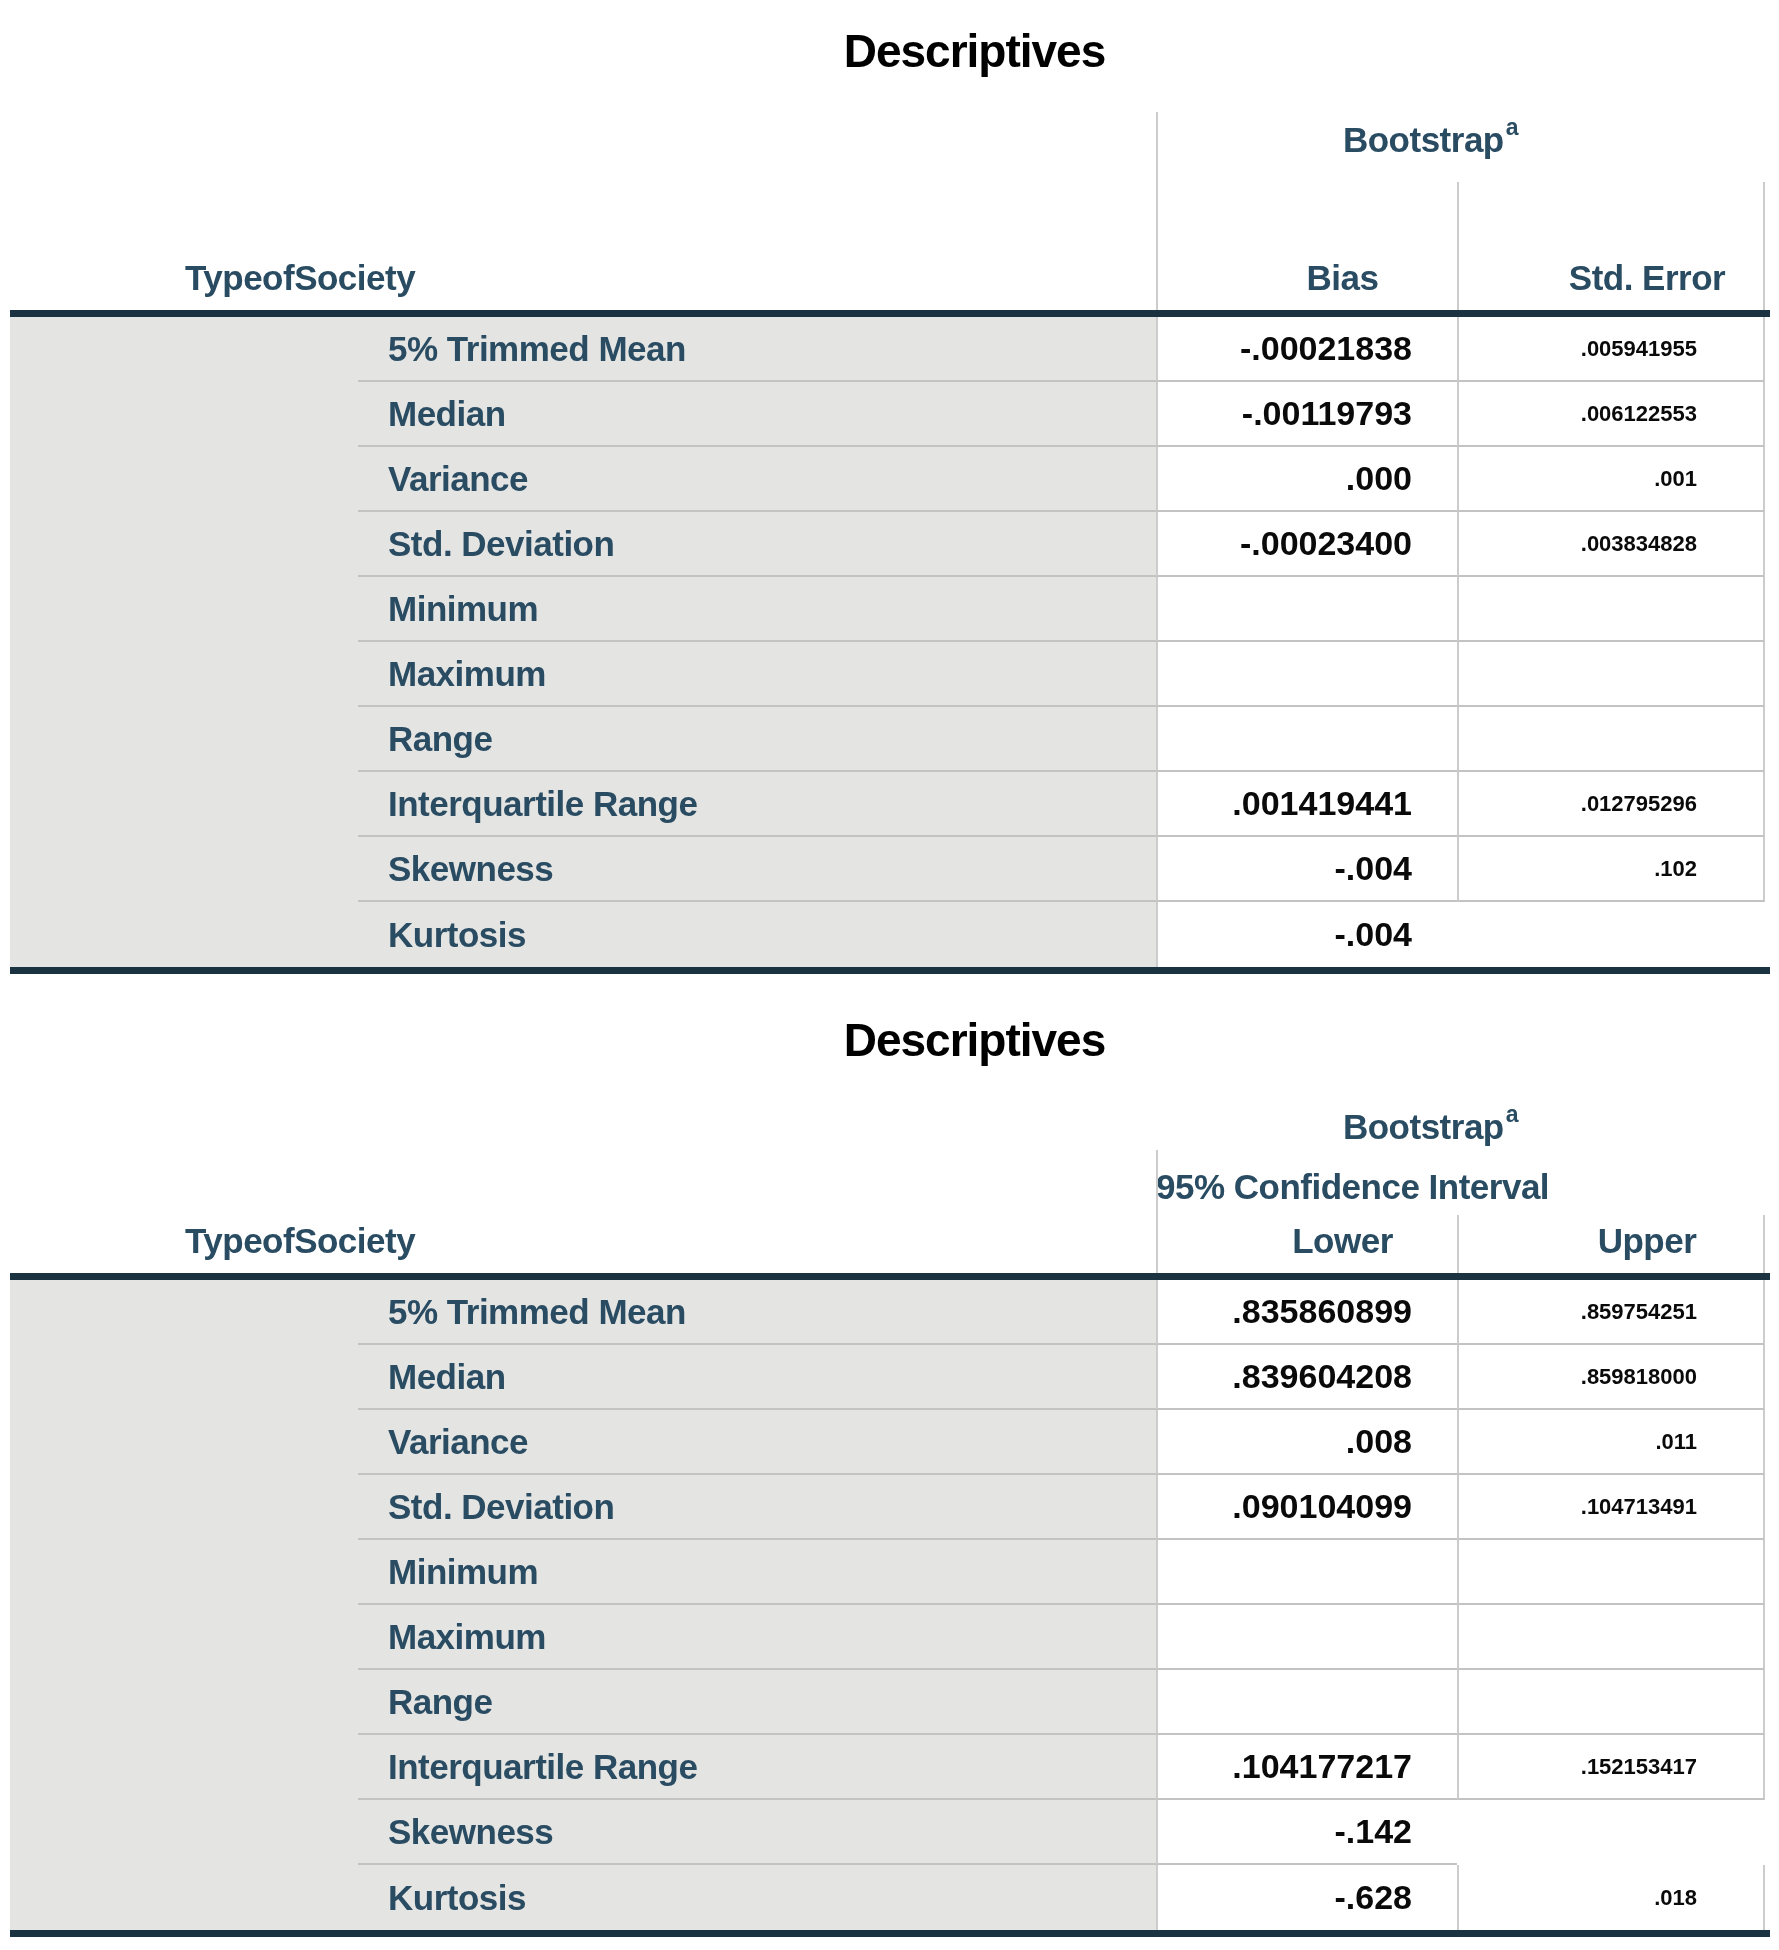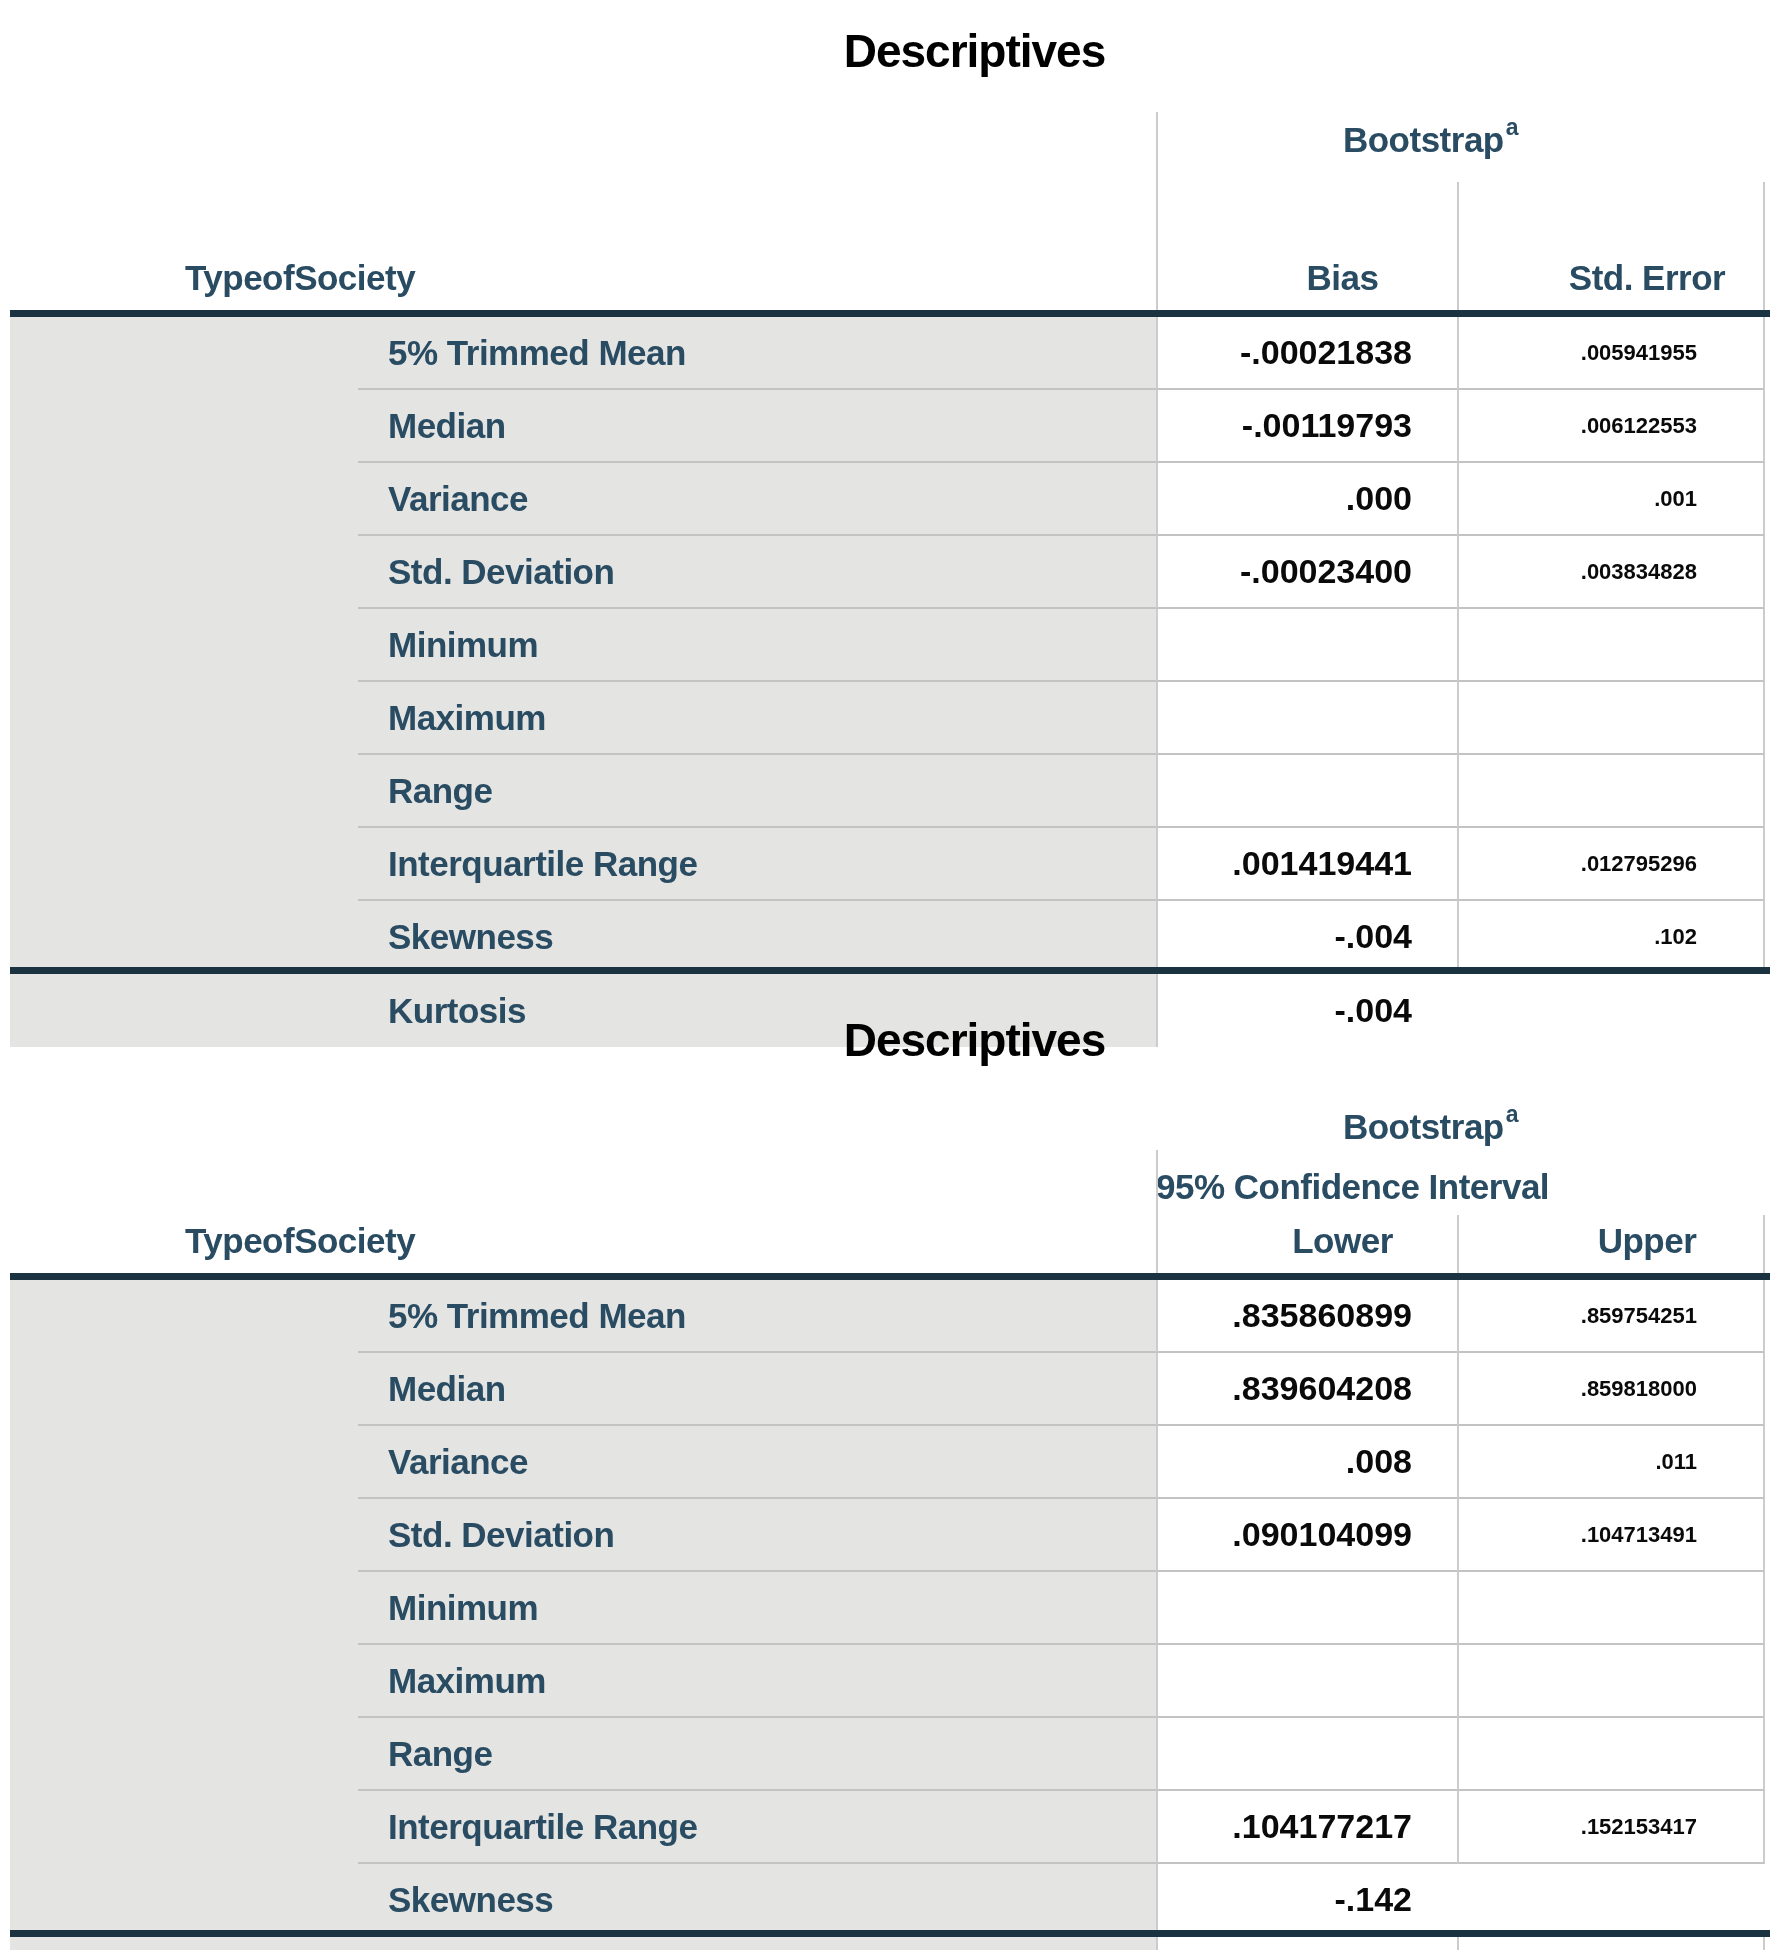--- a/index.html
+++ b/index.html
@@ -109,21 +109,21 @@
   #rule-2b { top: 1930px; }
 
   .rows {
     position: absolute;
     left: 10px;
     width: 1755px;
   }
   #rows-1 { top: 317px; }
   #rows-2 { top: 1280px; }
 
-  .stat-row { display: flex; height: 73px; text-align: right; }
+  .stat-row { display: flex; height: 65px; text-align: right; }
   .cell { display: flex; align-items: center; }
   .cA {
     width: 348px;
     background: var(--label_bg);
   }
   .cB {
     width: 798px;
     background: var(--label_bg);
     border-bottom: 2px solid var(--grid_line);
     padding-left: 30px;

